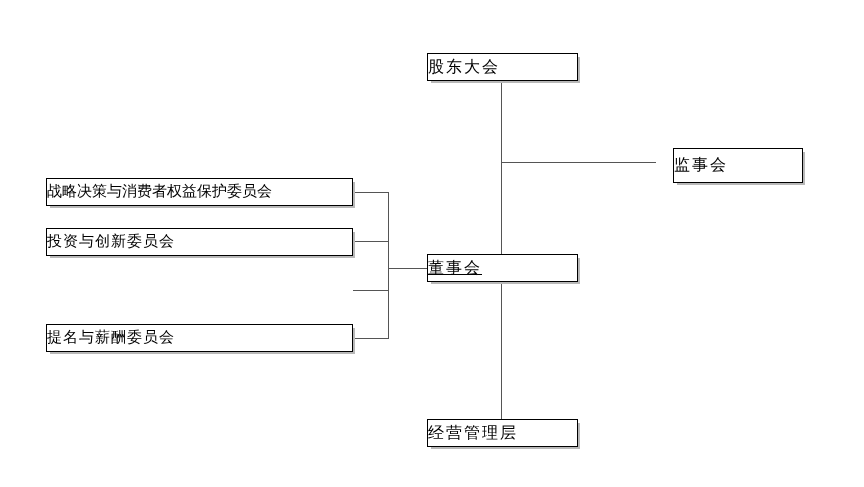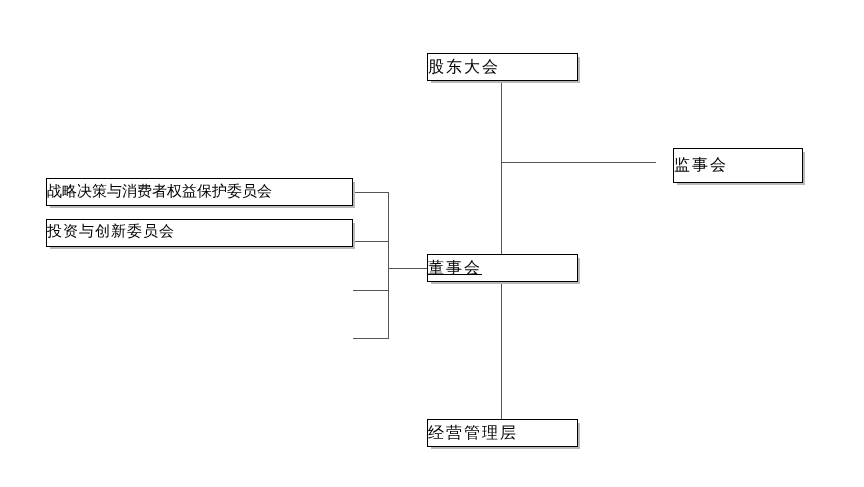--- a/index.html
+++ b/index.html
@@ -108,19 +108,22 @@
   </div>
 
   <div class="node committee tight" style="top:178px;">
     <span class="node-label">战略决策与消费者权益保护委员会</span>
   </div>
 
   <div class="node spine" style="top:419px;">
     <span class="node-label">经营管理层</span>
   </div>
 
-  <div class="node committee" style="top:219px;font-family:Liberation Mono, monospace;">
+  <div class="node committee" style="top:228px;">
     <span class="node-label">投资与创新委员会</span>
   </div>
 
 
+  <div class="node committee" style="top:324px;">
+    <span class="node-label">提名与薪酬委员会</span>
+  </div>
 
 </div>
 
 </body></html>

